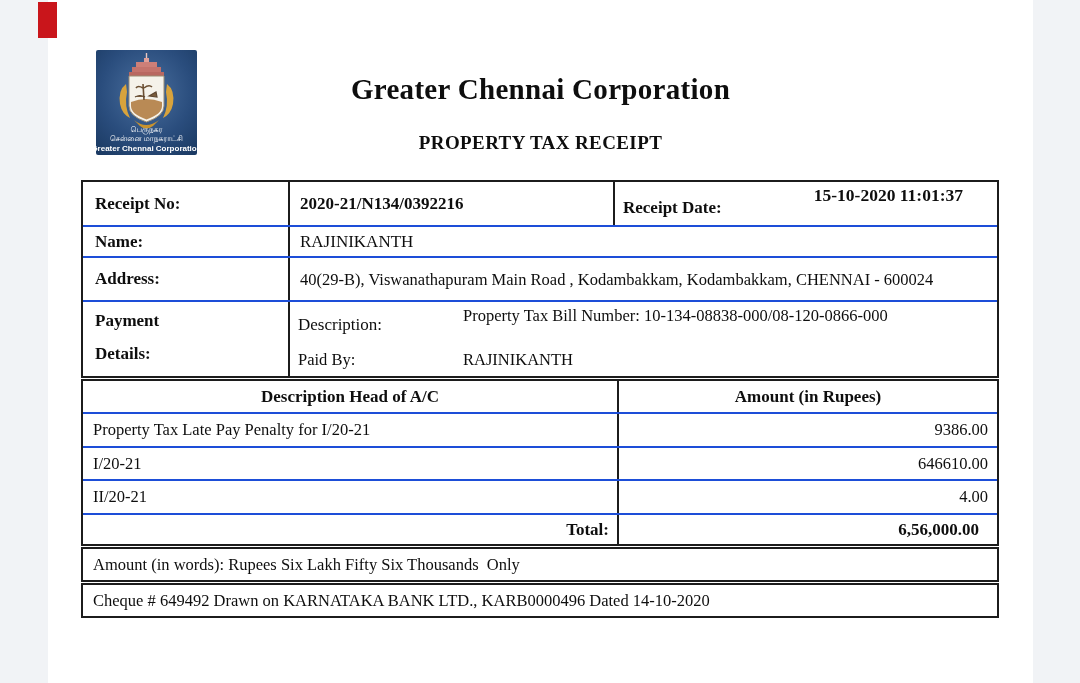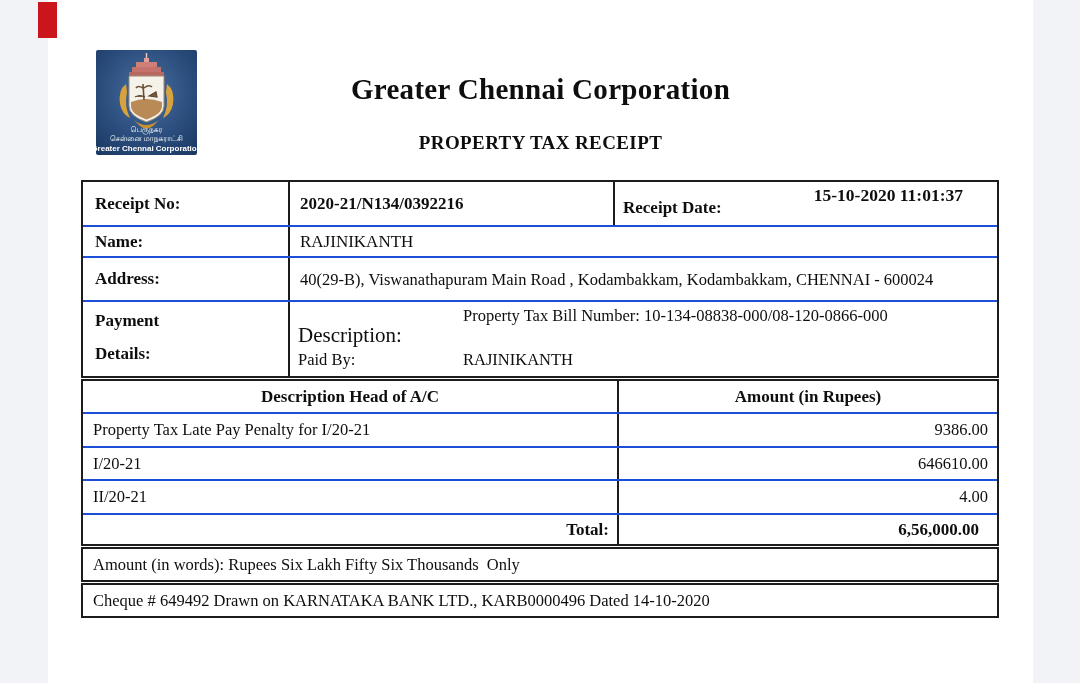--- a/index.html
+++ b/index.html
@@ -46,21 +46,21 @@
   .w325 { width:325px; flex:none; }
   .w457 { width:536px; flex:none; }
   .grow { flex:1 1 auto; min-width:0; }
   .rel { position:relative; }
   .addr { line-height:21px; font-size:16.5px; padding-right:6px; }
   .pay-lbl { padding-top:9px; align-self:flex-start; }
   .pay-lbl div:last-child { margin-top:13px; }
   .abs { position:absolute; }
   .date-lbl { left:8px; top:16px; font-size:17px; font-weight:bold; }
   .date-val { right:34px; top:3px; font-size:17.5px; font-weight:bold; }
-  .desc-lbl { left:8px; top:21px; font-size:21px; }
+  .desc-lbl { left:8px; top:13px; font-size:17px; }
   .desc-val { left:173px; top:4px; font-size:16.5px; }
   .paid-lbl { left:8px; top:48px; font-size:16.5px; }
   .paid-val { left:173px; top:48px; font-size:16.5px; }
   .thead { font-weight:bold; font-size:17px; justify-content:center; text-align:center; }
   .amt { justify-content:flex-end; padding-right:9px; font-size:16.5px; }
   .desc-cell { font-size:16.5px; padding-left:10px; }
   .total-lbl { justify-content:flex-end; padding-right:8px; font-weight:bold; font-size:17px; }
   .total-amt { justify-content:flex-end; padding-right:18px; font-weight:bold; font-size:17px; }
   .single { font-size:16.5px; padding-left:10px; white-space:pre-wrap; }
   .logo-caption { font:bold 8px "Liberation Sans", sans-serif; }

